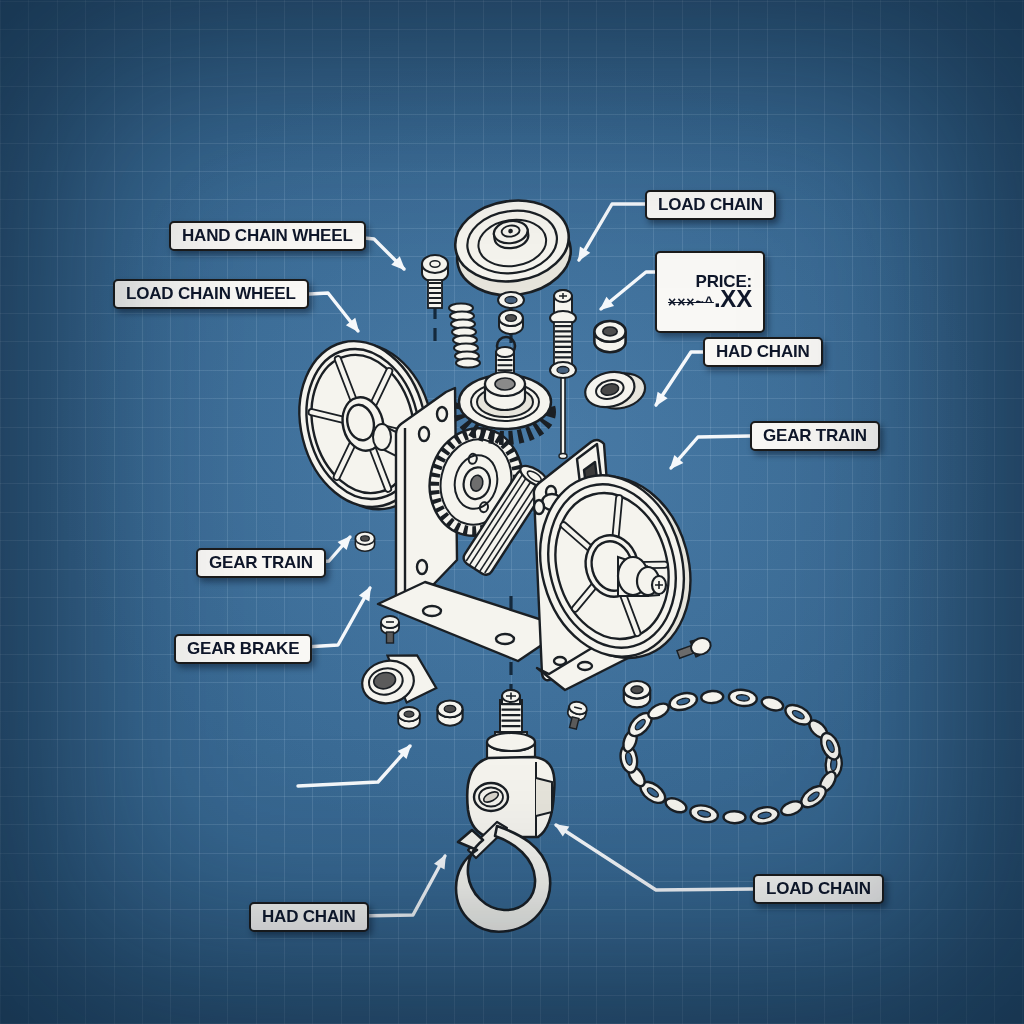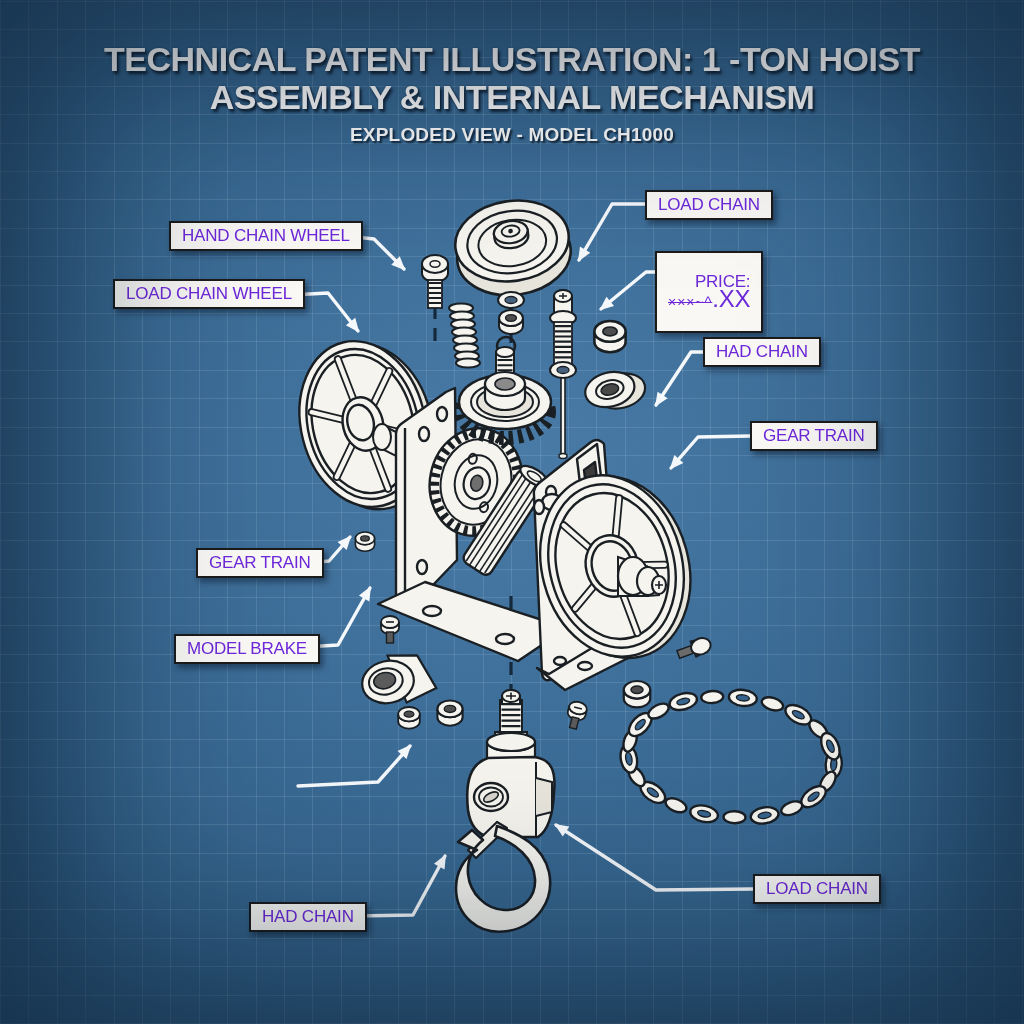--- a/index.html
+++ b/index.html
@@ -23,22 +23,22 @@
   .titleblock h1{
     margin:0;font-size:34px;line-height:38px;font-weight:bold;letter-spacing:-.5px;
     text-shadow:2px 3px 3px rgba(8,20,34,.85), 0 0 2px rgba(8,20,34,.5);
   }
   .titleblock h2{
     margin:8px 0 0;font-size:19px;font-weight:bold;letter-spacing:.2px;
     text-shadow:2px 2px 2px rgba(8,20,34,.85);
   }
   svg.diagram{position:absolute;inset:0;}
   .label{
-    position:absolute;background:#f9f8f5;border:2px solid #1b1b1b;border-radius:0;
-    color:#6d28d9;font-size:17px;font-weight:normal;letter-spacing:-.2px;
+    position:absolute;background:#f9f8f5;border:2px solid #1b1b1b;border-radius:5px;
+    color:#0f172a;font-size:17px;font-weight:bold;letter-spacing:-.2px;
     padding:3px 11px;white-space:nowrap;box-shadow:3px 4px 6px rgba(4,14,28,.45);
   }
   #lb-hand-chain-wheel{left:169px;top:221px;}
   #lb-load-chain-wheel{left:113px;top:279px;}
   #lb-load-chain-top{left:645px;top:190px;}
   #lb-price{left:655px;top:251px;line-height:17px;padding:20px 11px;text-align:right;}
   #lb-price .scribble{text-decoration:line-through;font-size:14px;letter-spacing:1px;}
   #lb-price .amount{font-size:24px;}
   #lb-had-chain-right{left:703px;top:337px;}
   #lb-gear-train-right{left:750px;top:421px;}
@@ -343,36 +343,29 @@
       <polyline points="703,352 691,352 656,405" marker-end="url(#ah)"></polyline>
       <polyline points="750,436 698,437 671,468" marker-end="url(#ah)"></polyline>
       <polyline points="307,563 329,561 350,537" marker-end="url(#ah)"></polyline>
       <polyline points="289,648 338,645 370,588" marker-end="url(#ah)"></polyline>
       <polyline points="298,786 378,782 410,746" marker-end="url(#ah)"></polyline>
       <polyline points="357,916 413,915 445,856" marker-end="url(#ah)"></polyline>
       <polyline points="753,889 656,890 556,825" marker-end="url(#ah)"></polyline>
     </g>
   </svg>
 
-  <header class="titleblock">
-    <h1>
-      <span>TECHNICAL PATENT ILLUSTRATION: 1 -TON HOIST</span><br>
-      <span>ASSEMBLY &amp; INTERNAL MECHANISM</span>
-    </h1>
-    <h2>EXPLODED VIEW - MODEL CH1000</h2>
-  </header>
 
   <div class="label" id="lb-hand-chain-wheel">HAND CHAIN WHEEL</div>
   <div class="label" id="lb-load-chain-wheel">LOAD CHAIN WHEEL</div>
   <div class="label" id="lb-load-chain-top">LOAD CHAIN</div>
   <div class="label" id="lb-price">
     <span>PRICE:</span><br>
     <span class="scribble">×××~^</span><span class="amount">.XX</span>
   </div>
   <div class="label" id="lb-had-chain-right">HAD CHAIN</div>
   <div class="label" id="lb-gear-train-right">GEAR TRAIN</div>
   <div class="label" id="lb-gear-train-left">GEAR TRAIN</div>
-  <div class="label" id="lb-load-brake">MODEL BRAKE</div>
+  <div class="label" id="lb-load-brake">GEAR BRAKE</div>
   <div class="label" id="lb-had-chain-bottom">HAD CHAIN</div>
   <div class="label" id="lb-load-chain-bottom">LOAD CHAIN</div>
 
   <div class="vignette"></div>
 </div>
 
 </body></html>

